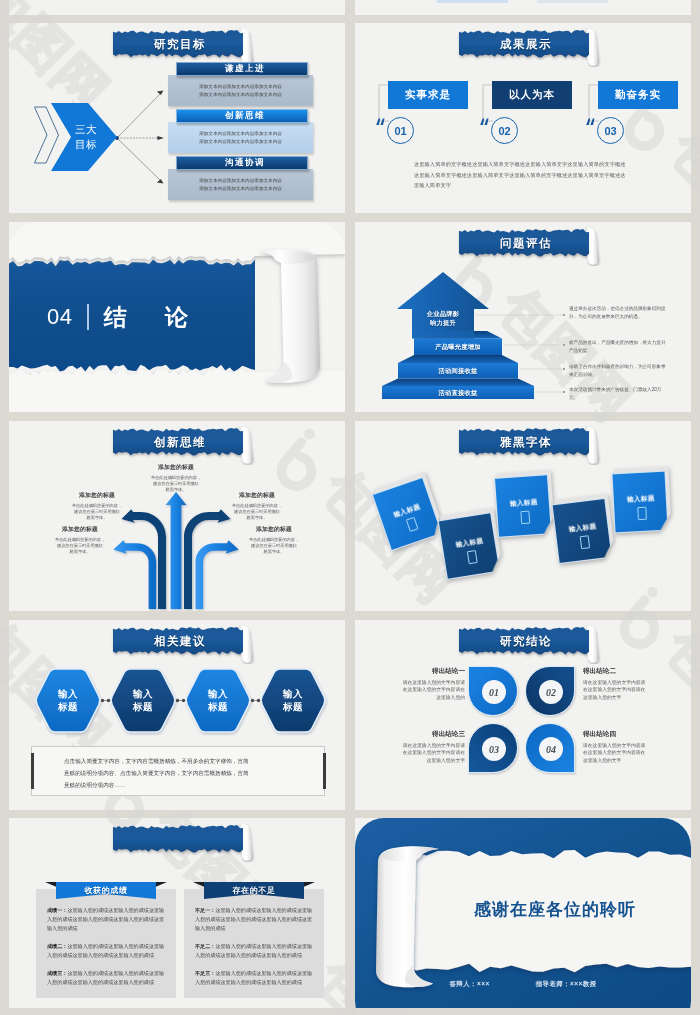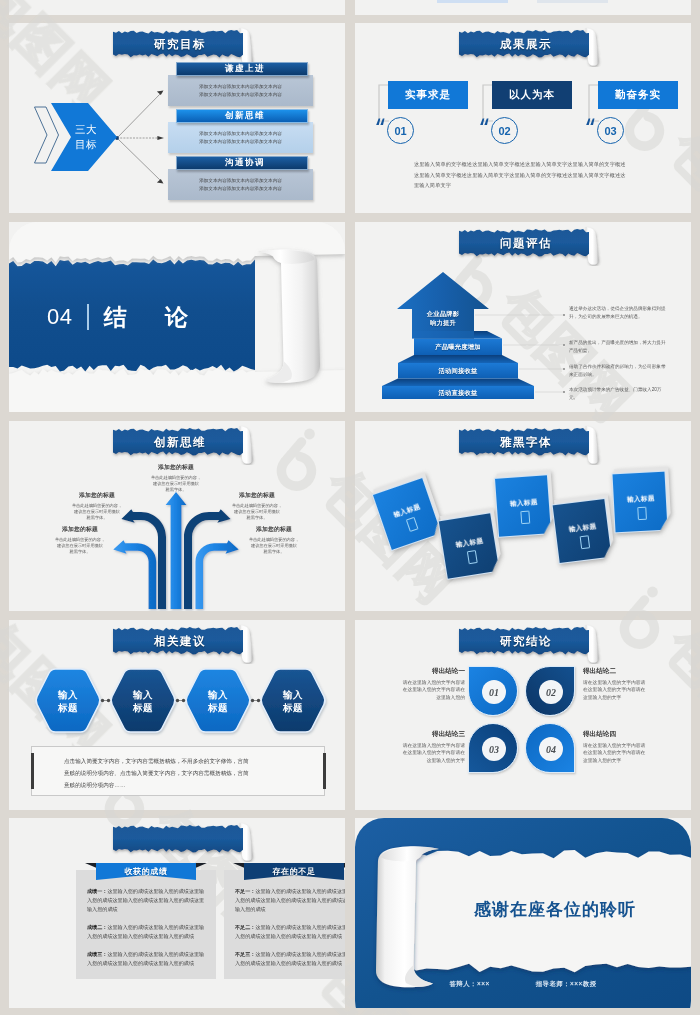--- a/index.html
+++ b/index.html
@@ -103,21 +103,21 @@
   .f-navy{background:linear-gradient(135deg,#17538f 0%,#0e3f72 100%);}
   .s6-t{position:absolute;left:0;top:22px;width:54px;text-align:center;color:#fff;
      font-size:6.6px;font-weight:bold;letter-spacing:0.3px;}
   .s6-i{position:absolute;left:23px;top:34px;width:7px;height:11px;border:1px solid #9fd4f5;border-radius:1px;}
 
   
   .s7-svg{position:absolute;left:0;top:0;}
   .s7-hx{position:absolute;top:49px;width:66px;height:63px;
      display:flex;flex-direction:column;align-items:center;justify-content:center;
      color:#fff;font-size:9.5px;font-weight:bold;letter-spacing:0.5px;}
-  .s7-hx span{display:block;line-height:13px;}
+  .s7-hx span{display:block;line-height:13px;font-family:Liberation Mono, monospace;}
   .s7-box{position:absolute;left:22px;top:126px;width:292px;height:48px;
      border:0.7px solid #c9c9c9;background:#f7f7f6;}
   .s7-bar{position:absolute;top:6px;width:3px;height:36px;background:#3c3c3c;}
   .s7-bl{left:-1.5px}.s7-br{right:-1.5px}
   .s7-p{position:absolute;left:32px;top:8px;width:252px;}
   .s7-p span{display:block;font-size:5.6px;line-height:12px;color:#3a3a3a;}
 
   
   .s8-pin{position:absolute;width:50px;height:50px;border:1.6px solid #dbeaf8;
      box-sizing:border-box;box-shadow:0.8px 1.2px 2px rgba(120,120,120,.35);}
@@ -131,21 +131,21 @@
      font-family:"Liberation Serif","DejaVu Serif",serif;}
   .s8-tx{position:absolute;width:92px;}
   .s8-h{font-size:6.6px;font-weight:bold;color:#2f2f2f;margin-bottom:3px;}
   .s8-b span{display:block;font-size:4.8px;line-height:7.4px;color:#575757;}
   .t1{left:18px;top:47px;text-align:right;}
   .t2{left:228px;top:47px;text-align:left;}
   .t3{left:18px;top:110px;text-align:right;}
   .t4{left:228px;top:110px;text-align:left;}
 
   
-  .s9-col{position:absolute;top:43px;width:140px;height:118px;margin-left:40px;}
+  .s9-col{position:absolute;top:62px;width:140px;height:118px;}
   .s9-panel{position:absolute;left:0;top:9px;width:140px;height:109px;background:#dcdcdc;}
   .s9-rib{position:absolute;left:9px;top:0;}
   .s9-rt{position:absolute;left:9px;top:2px;width:122px;height:17px;
      display:flex;align-items:center;justify-content:center;color:#fff;
      font-size:8px;font-weight:bold;letter-spacing:0.6px;text-shadow:0 0.5px 1px rgba(0,0,0,.3);}
   .s9-rows{position:absolute;left:11px;top:26px;width:118px;}
   .s9-rows p{margin:0 0 9px 0;font-size:5.1px;line-height:9px;color:#3d3d3d;}
   .s9-rows b{font-weight:bold;color:#1f1f1f;}
 
   

